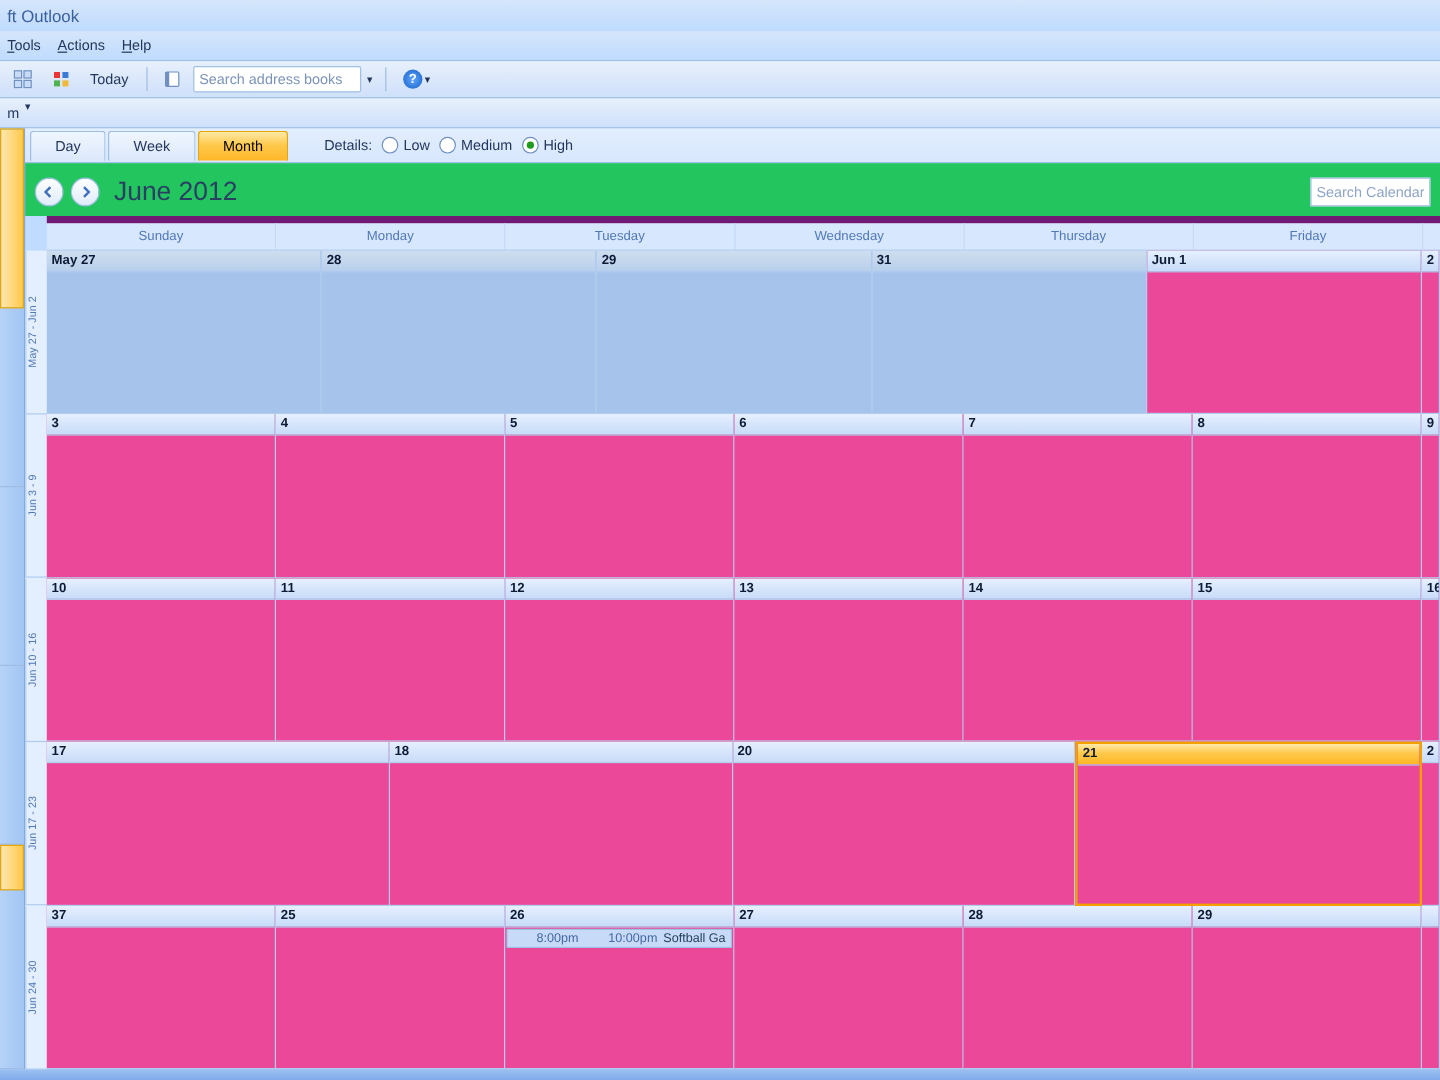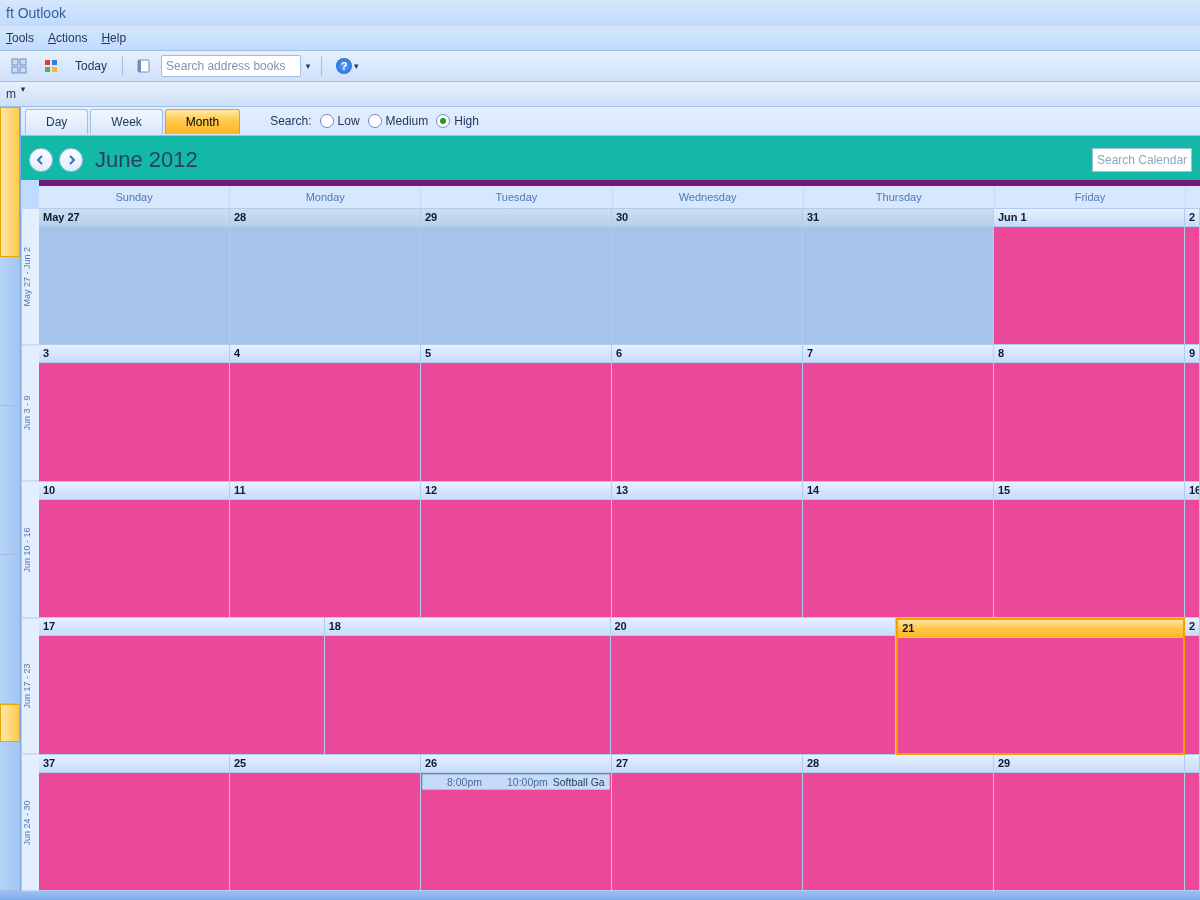--- a/index.html
+++ b/index.html
@@ -34,21 +34,21 @@
   .calcol{flex:1;display:flex;flex-direction:column;min-width:0;}
   
   .viewrow{height:28px;display:flex;align-items:center;background:linear-gradient(#e3eefe,#d7e7fd);border-bottom:1px solid #9fbfe3;padding-left:4px;font-size:12px;}
   .viewtab{height:24px;line-height:24px;padding:0 20px;border:1px solid #9fbfe3;border-bottom:none;margin-right:2px;background:linear-gradient(#f0f6ff,#dbe8fb);border-top-left-radius:3px;border-top-right-radius:3px;color:#24375b;}
   .viewtab.active{background:linear-gradient(#ffe9a7,#ffc94b 45%,#ffb627);border-color:#e6a700;color:#000;font-weight:normal;}
   .dtlabel{margin-left:28px;color:#24375b;}
   .radio{display:inline-flex;align-items:center;margin-left:8px;color:#24375b;}
   .radio .dot{width:12px;height:12px;border:1px solid #6f90c0;border-radius:50%;margin-right:4px;display:flex;align-items:center;justify-content:center;background:#fff;}
   .radio.selected .dot::after{content:'';width:6px;height:6px;border-radius:50%;background:#1f9b1f;}
   
-  .calhdr{height:40px;display:flex;align-items:center;padding:4px 8px 0 8px;background:#14b8a6;justify-content:flex-end;}
+  .calhdr{height:40px;display:flex;align-items:center;padding:4px 8px 0 8px;background:#22c55e;justify-content:flex-end;}
   .navarrow{width:22px;height:22px;border:1px solid #9fbfe3;border-radius:50%;background:linear-gradient(#fdfeff,#e0ecfb);display:flex;align-items:center;justify-content:center;margin-right:6px;}
   .navarrow svg{width:10px;height:10px;}
   .monthtitle{font-size:22px;color:#2a3f63;margin-left:6px;}
   .calhdr .spacer{flex:1;}
   .searchcal{border:1px solid #9fbfe3;height:22px;padding:0 4px;font-size:12px;width:90px;background:#fff;}
   .searchcal::placeholder{color:#8ea5c7;}
   
   .dowrow{height:22px;display:flex;background:#d7e7fd;border-top:6px solid #701a75;border-bottom:1px solid #b0cdef;margin-left:18px;}
   .dowcell{flex:1;text-align:center;font-size:11px;color:#5179b6;line-height:22px;border-right:1px solid #c6daf5;}
   .dowcell:last-child{border-right:none;}
@@ -131,21 +131,21 @@
     <div class="chunk orange" style="flex:0 0 36px"></div>
     <div class="chunk"></div>
   </div>
 
   <div class="calcol">
 
     <div class="viewrow">
       <div class="viewtab"><span>Day</span></div>
       <div class="viewtab"><span>Week</span></div>
       <div class="viewtab active"><span>Month</span></div>
-      <span class="dtlabel">Search:</span>
+      <span class="dtlabel">Details:</span>
       <span class="radio">
           <span class="dot"></span>
           <span>Low</span>
         </span>
       <span class="radio">
           <span class="dot"></span>
           <span>Medium</span>
         </span>
       <span class="radio selected">
           <span class="dot"></span>
@@ -194,23 +194,20 @@
             <div class="daycell prev">
               <div class="datehdr">May 27</div>
             </div>
             <div class="daycell prev">
               <div class="datehdr">28</div>
             </div>
             <div class="daycell prev">
               <div class="datehdr">29</div>
             </div>
             <div class="daycell prev">
-              <div class="datehdr">30</div>
-            </div>
-            <div class="daycell prev">
               <div class="datehdr">31</div>
             </div>
             <div class="daycell">
               <div class="datehdr">Jun 1</div>
             </div>
             <div class="daycell" style="flex: 0 0 14px;">
               <div class="datehdr">2</div>
             </div>
           </div>
           <div class="weekrow">

